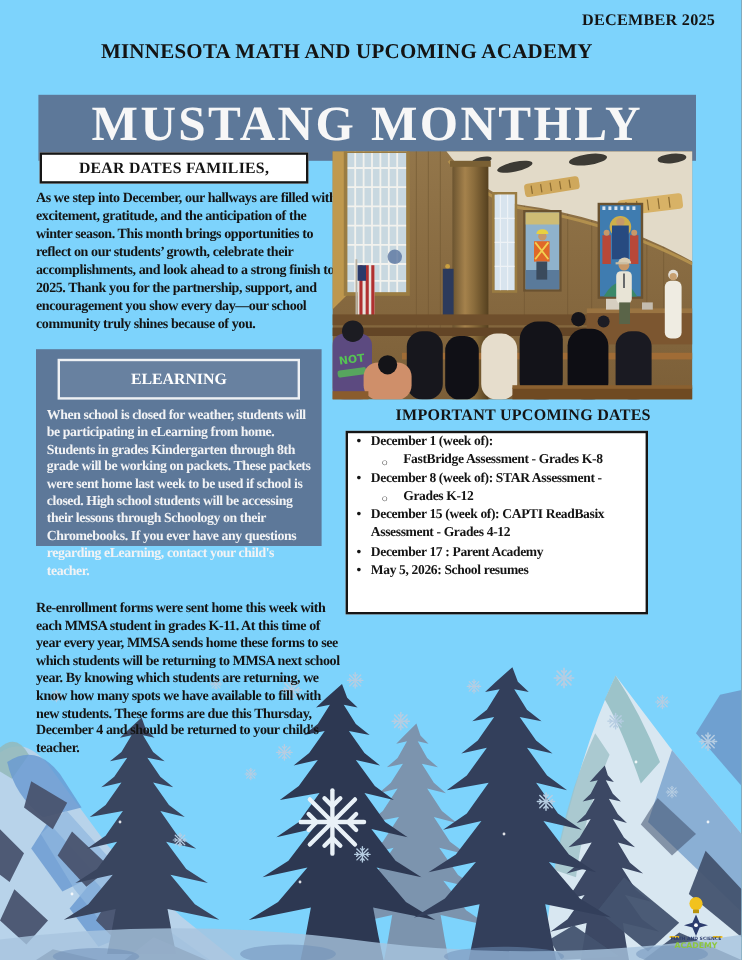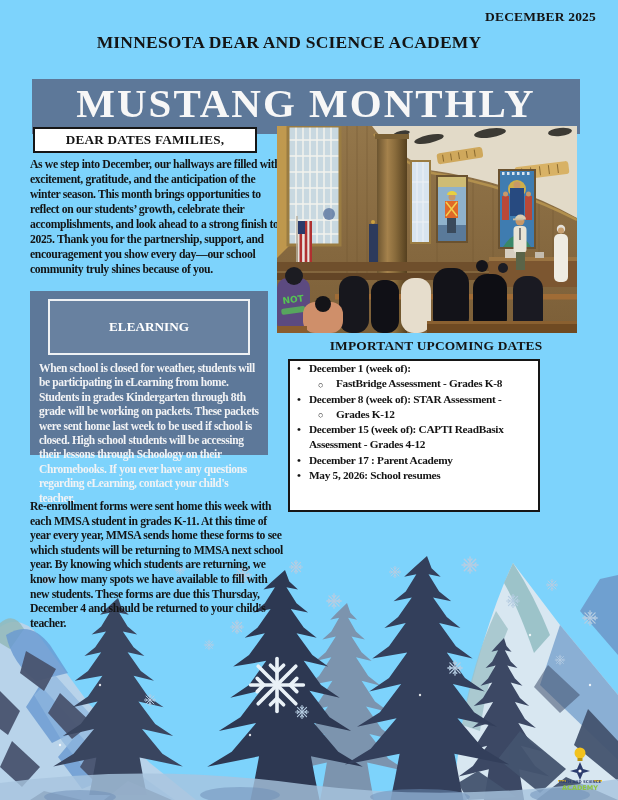--- a/index.html
+++ b/index.html
@@ -12,21 +12,21 @@
         display:flex;align-items:flex-start;justify-content:center;margin-top:17px;}
   .banner span{color:#f7f7f7;font-size:41px;font-weight:700;letter-spacing:2px;}
   .tbox{position:absolute;border:2px solid #161616;background:#fff;text-align:center;
         font-weight:700;font-size:13.2px;padding:3px 0;letter-spacing:.2px;}
   .body-text{position:absolute;font-weight:700;font-size:11.7px;line-height:15px;
         letter-spacing:-.35px;text-align:left;}
   .t-families{left:33px;top:127px;width:220px;}
   .b-families{left:30px;top:157px;width:252px;}
   .elearning-box{position:absolute;left:30px;top:291px;width:238px;height:164px;background:#5d7899;z-index:2;}
   .elearning-title{margin:8px 18px 5px 18px;border:2px solid #eef1f4;background:rgba(255,255,255,.07);
-        color:#fff;text-align:center;font-weight:700;font-size:13.2px;padding:18px 0;}
+        color:#fff;text-align:center;font-weight:700;font-size:13.2px;padding:7px 0;}
   .elearning-body{color:#f2f3f5;font-weight:700;font-size:11.5px;line-height:14.4px;
         letter-spacing:-.35px;padding:1px 9px;}
   .t-reenroll{left:30px;top:471px;width:223px;z-index:2;}
   .b-reenroll{left:30px;top:500px;width:254px;line-height:14.6px;z-index:2;}
   .photo{position:absolute;left:277px;top:126px;width:300px;height:207px;}
   .dates-title{position:absolute;left:288px;top:338px;width:296px;text-align:center;
         font-weight:700;font-size:13.4px;letter-spacing:.2px;}
   .dates-box{position:absolute;left:288px;top:359px;width:252px;height:153px;border:2px solid #161616;
         box-sizing:border-box;padding:0 4px 0 4px;background:#fff;}
   .di{position:relative;padding-left:15px;font-weight:700;font-size:11.3px;line-height:15.3px;letter-spacing:-.3px;}
@@ -35,21 +35,21 @@
   .di.l2::before{content:"\25CB";left:24px;font-size:9px;top:1.5px;}
   .winter{position:absolute;left:0;top:545px;width:618px;height:255px;z-index:1;}
   .zz{position:relative;z-index:2;}
 </style>
 </head>
 <body>
 
 <div class="page">
 
   <div class="issue-date">DECEMBER 2025</div>
-  <div class="school-name">MINNESOTA DEAR AND SCIENCE ACADEMY</div>
+  <div class="school-name">MINNESOTA MATH AND UPCOMING ACADEMY</div>
   <div class="banner">
     <span>MUSTANG MONTHLY</span>
   </div>
 
   <div class="tbox t-families">DEAR DATES FAMILIES,</div>
   <div class="body-text b-families">As we step into December, our hallways are filled with excitement, gratitude, and the anticipation of the winter season. This month brings opportunities to reflect on our students’ growth, celebrate their accomplishments, and look ahead to a strong finish to 2025. Thank you for the partnership, support, and encouragement you show every day—our school community truly shines because of you.</div>
 
   <div class="elearning-box">
     <div class="elearning-title">ELEARNING</div>
     <div class="elearning-body">When school is closed for weather, students will be participating in eLearning from home. Students in grades Kindergarten through 8th grade will be working on packets. These packets were sent home last week to be used if school is closed. High school students will be accessing their lessons through Schoology on their Chromebooks. If you ever have any questions regarding eLearning, contact your child's teacher.</div>

